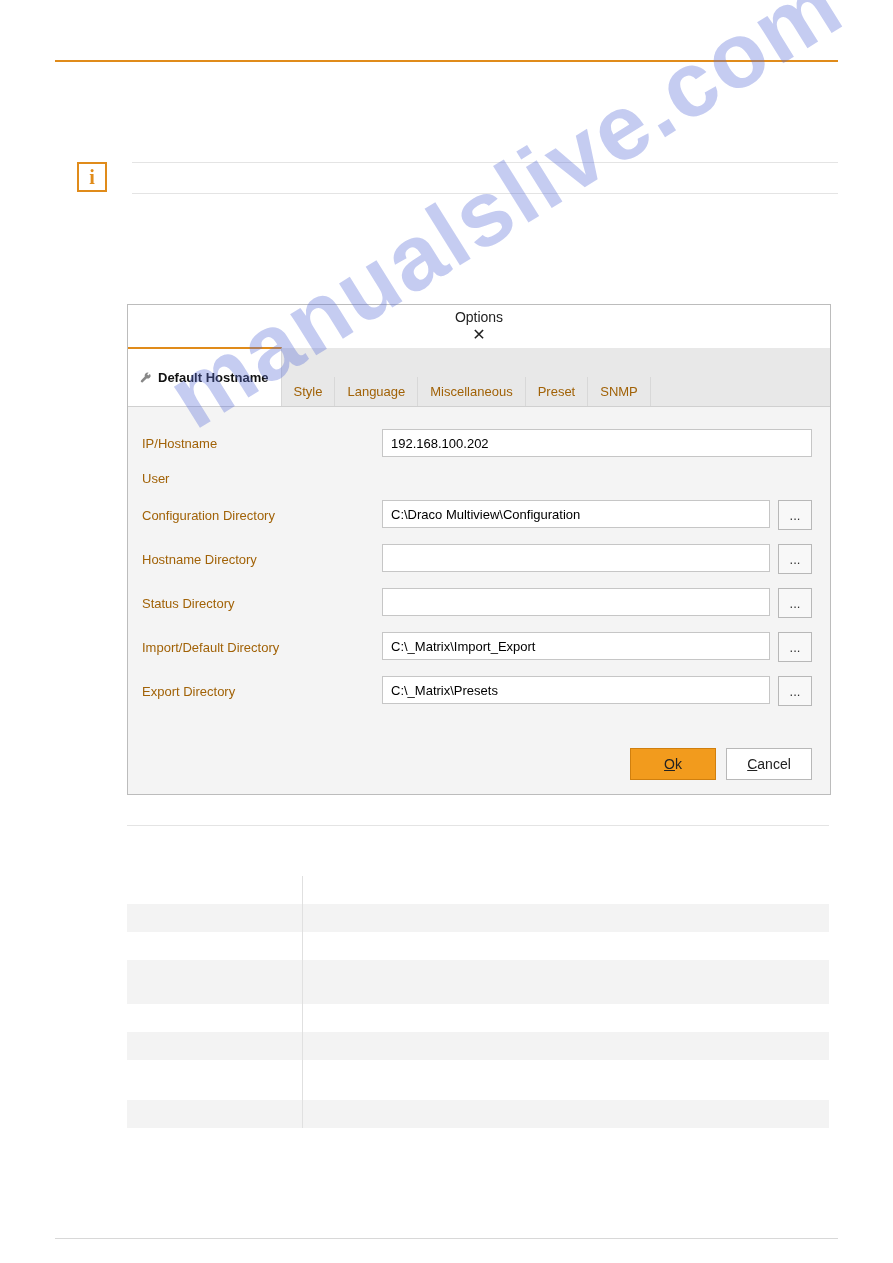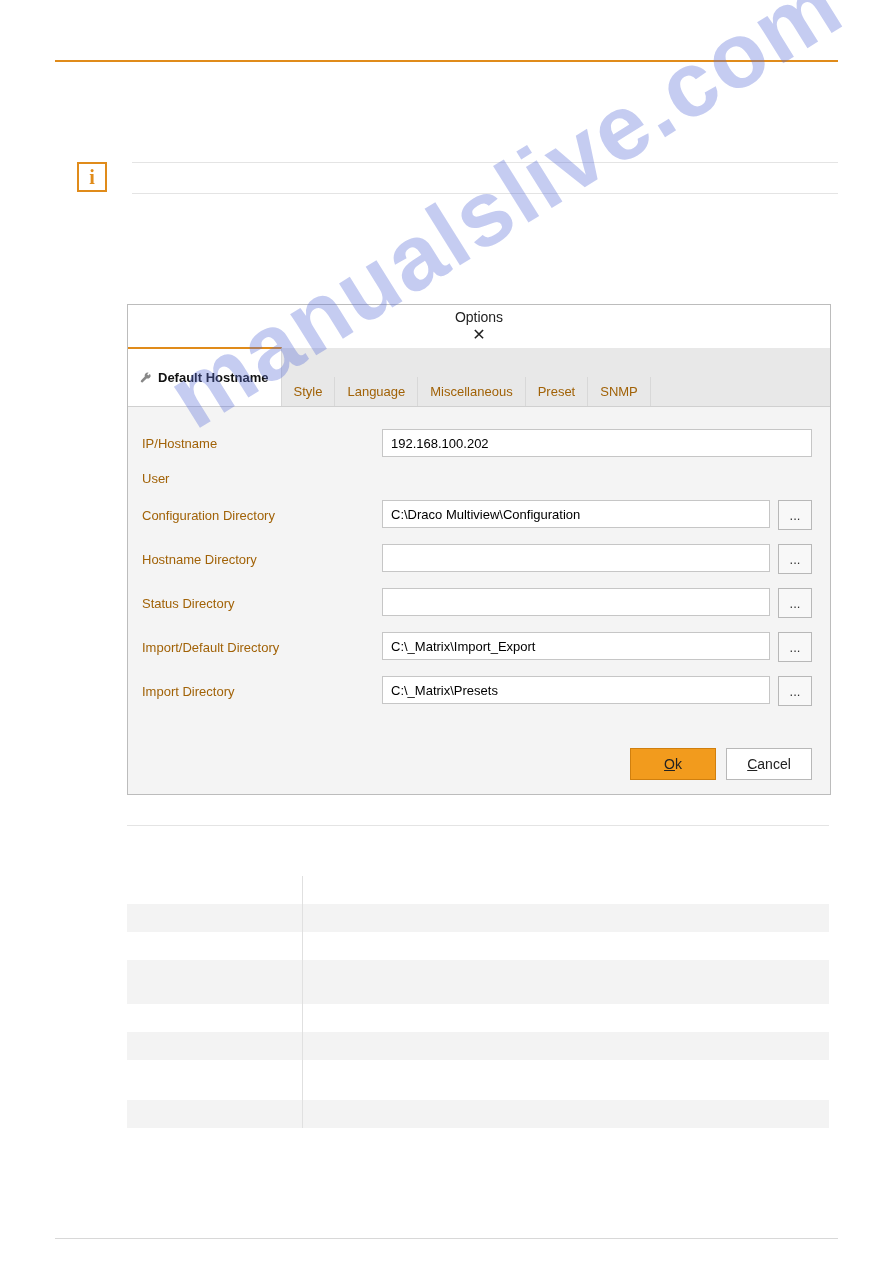--- a/index.html
+++ b/index.html
@@ -283,21 +283,21 @@
         </div>
       </div>
       <div class="row">
         <div class="lbl">Import/Default Directory</div>
         <div class="fld">
           <input type="text" value="C:\_Matrix\Import_Export" style="">
           <div class="browse-btn">...</div>
         </div>
       </div>
       <div class="row">
-        <div class="lbl">Import Directory</div>
+        <div class="lbl">Export Directory</div>
         <div class="fld">
           <input type="text" value="C:\_Matrix\Presets" style="">
           <div class="browse-btn">...</div>
         </div>
       </div>
     </div>
 
     <div class="btnrow">
       <div class="btn primary">
         <span class="mn">O</span>

